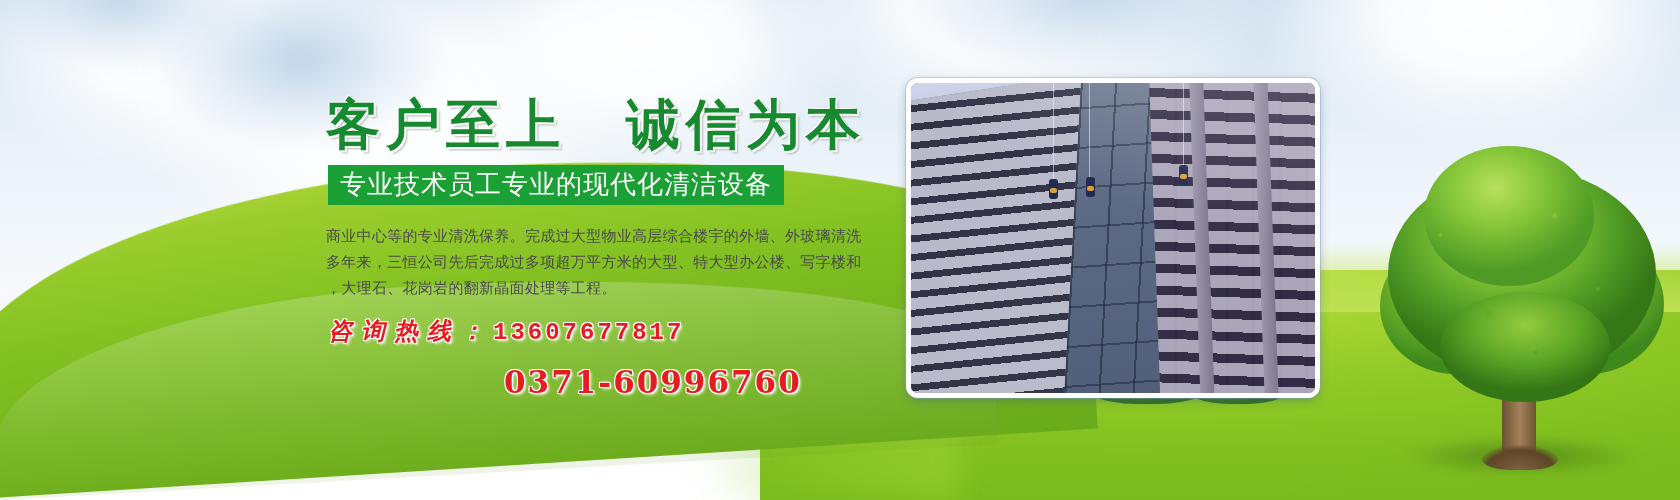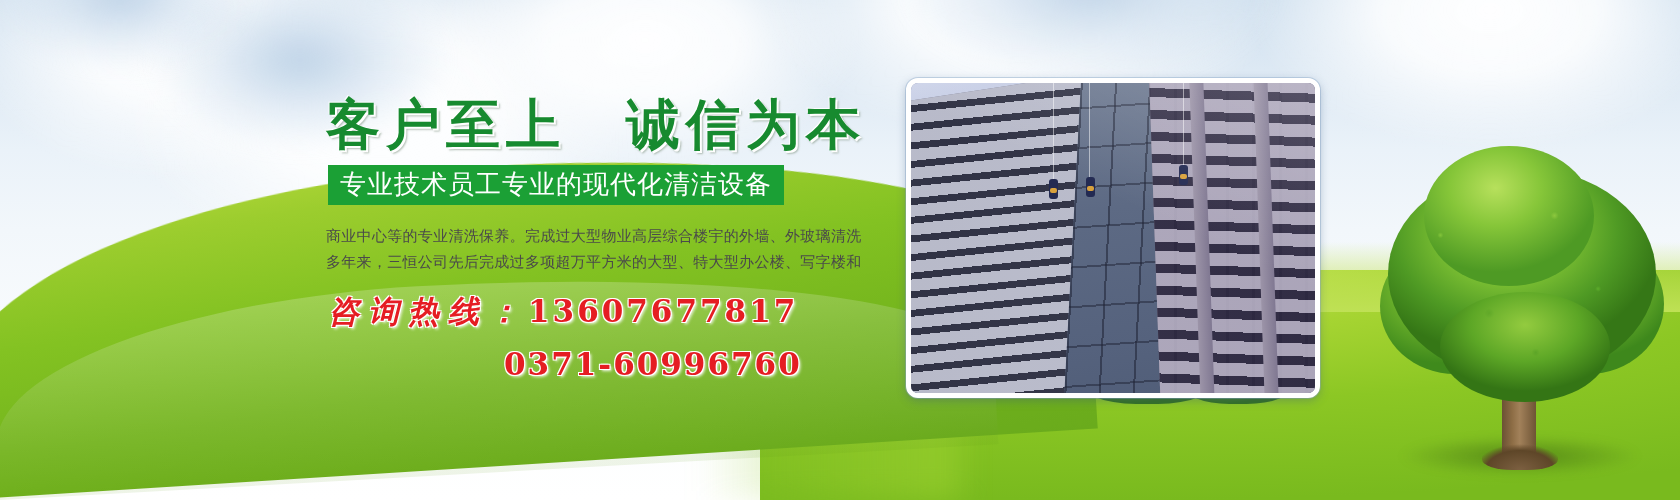--- a/index.html
+++ b/index.html
@@ -186,21 +186,21 @@
     color:#e51d23;
     line-height:1.18;
     white-space:nowrap;
     text-shadow:
        1px 1px 0 #ffffff,
       -1px -1px 0 #ffffff,
        1px -1px 0 #ffffff,
       -1px  1px 0 #ffffff,
        2px 2px 3px rgba(255,255,255,.9);
   }
-  .phone-line.l1{font-size:31px;letter-spacing:3px;}
+  .phone-line.l1{font-size:24px;letter-spacing:3px;font-family:Liberation Mono, monospace;}
   .phone-line.l1 .lbl{letter-spacing:9px;font-style:italic;}
   .phone-line.l2{font-size:31px;letter-spacing:2px;margin-top:17px;padding-left:176px;}
 
   
   .photo{
     position:absolute;left:906px;top:78px;width:404px;height:310px;
     border:5px solid #ffffff;
     border-radius:12px;
     box-shadow:0 3px 10px rgba(60,90,130,.35), 0 0 0 1px rgba(150,180,210,.45);
     overflow:hidden;
@@ -357,20 +357,21 @@
 
     <h1 class="headline">客户至上　诚信为本</h1>
 
     <div class="subbar">
       <div class="subtext">专业技术员工专业的现代化清洁设备</div>
     </div>
 
     <div class="para">
       <div>商业中心等的专业清洗保养。完成过大型物业高层综合楼宇的外墙、外玻璃清洗</div>
       <div>多年来，三恒公司先后完成过多项超万平方米的大型、特大型办公楼、写字楼和</div>
+      <div class="indent">，大理石、花岗岩的翻新晶面处理等工程。</div>
     </div>
 
     <div class="phones">
       <div class="phone-line l1">
         <span class="lbl">咨询热线：</span><span>13607677817</span>
       </div>
       <div class="phone-line l2">0371-60996760</div>
     </div>
 
   </div>

